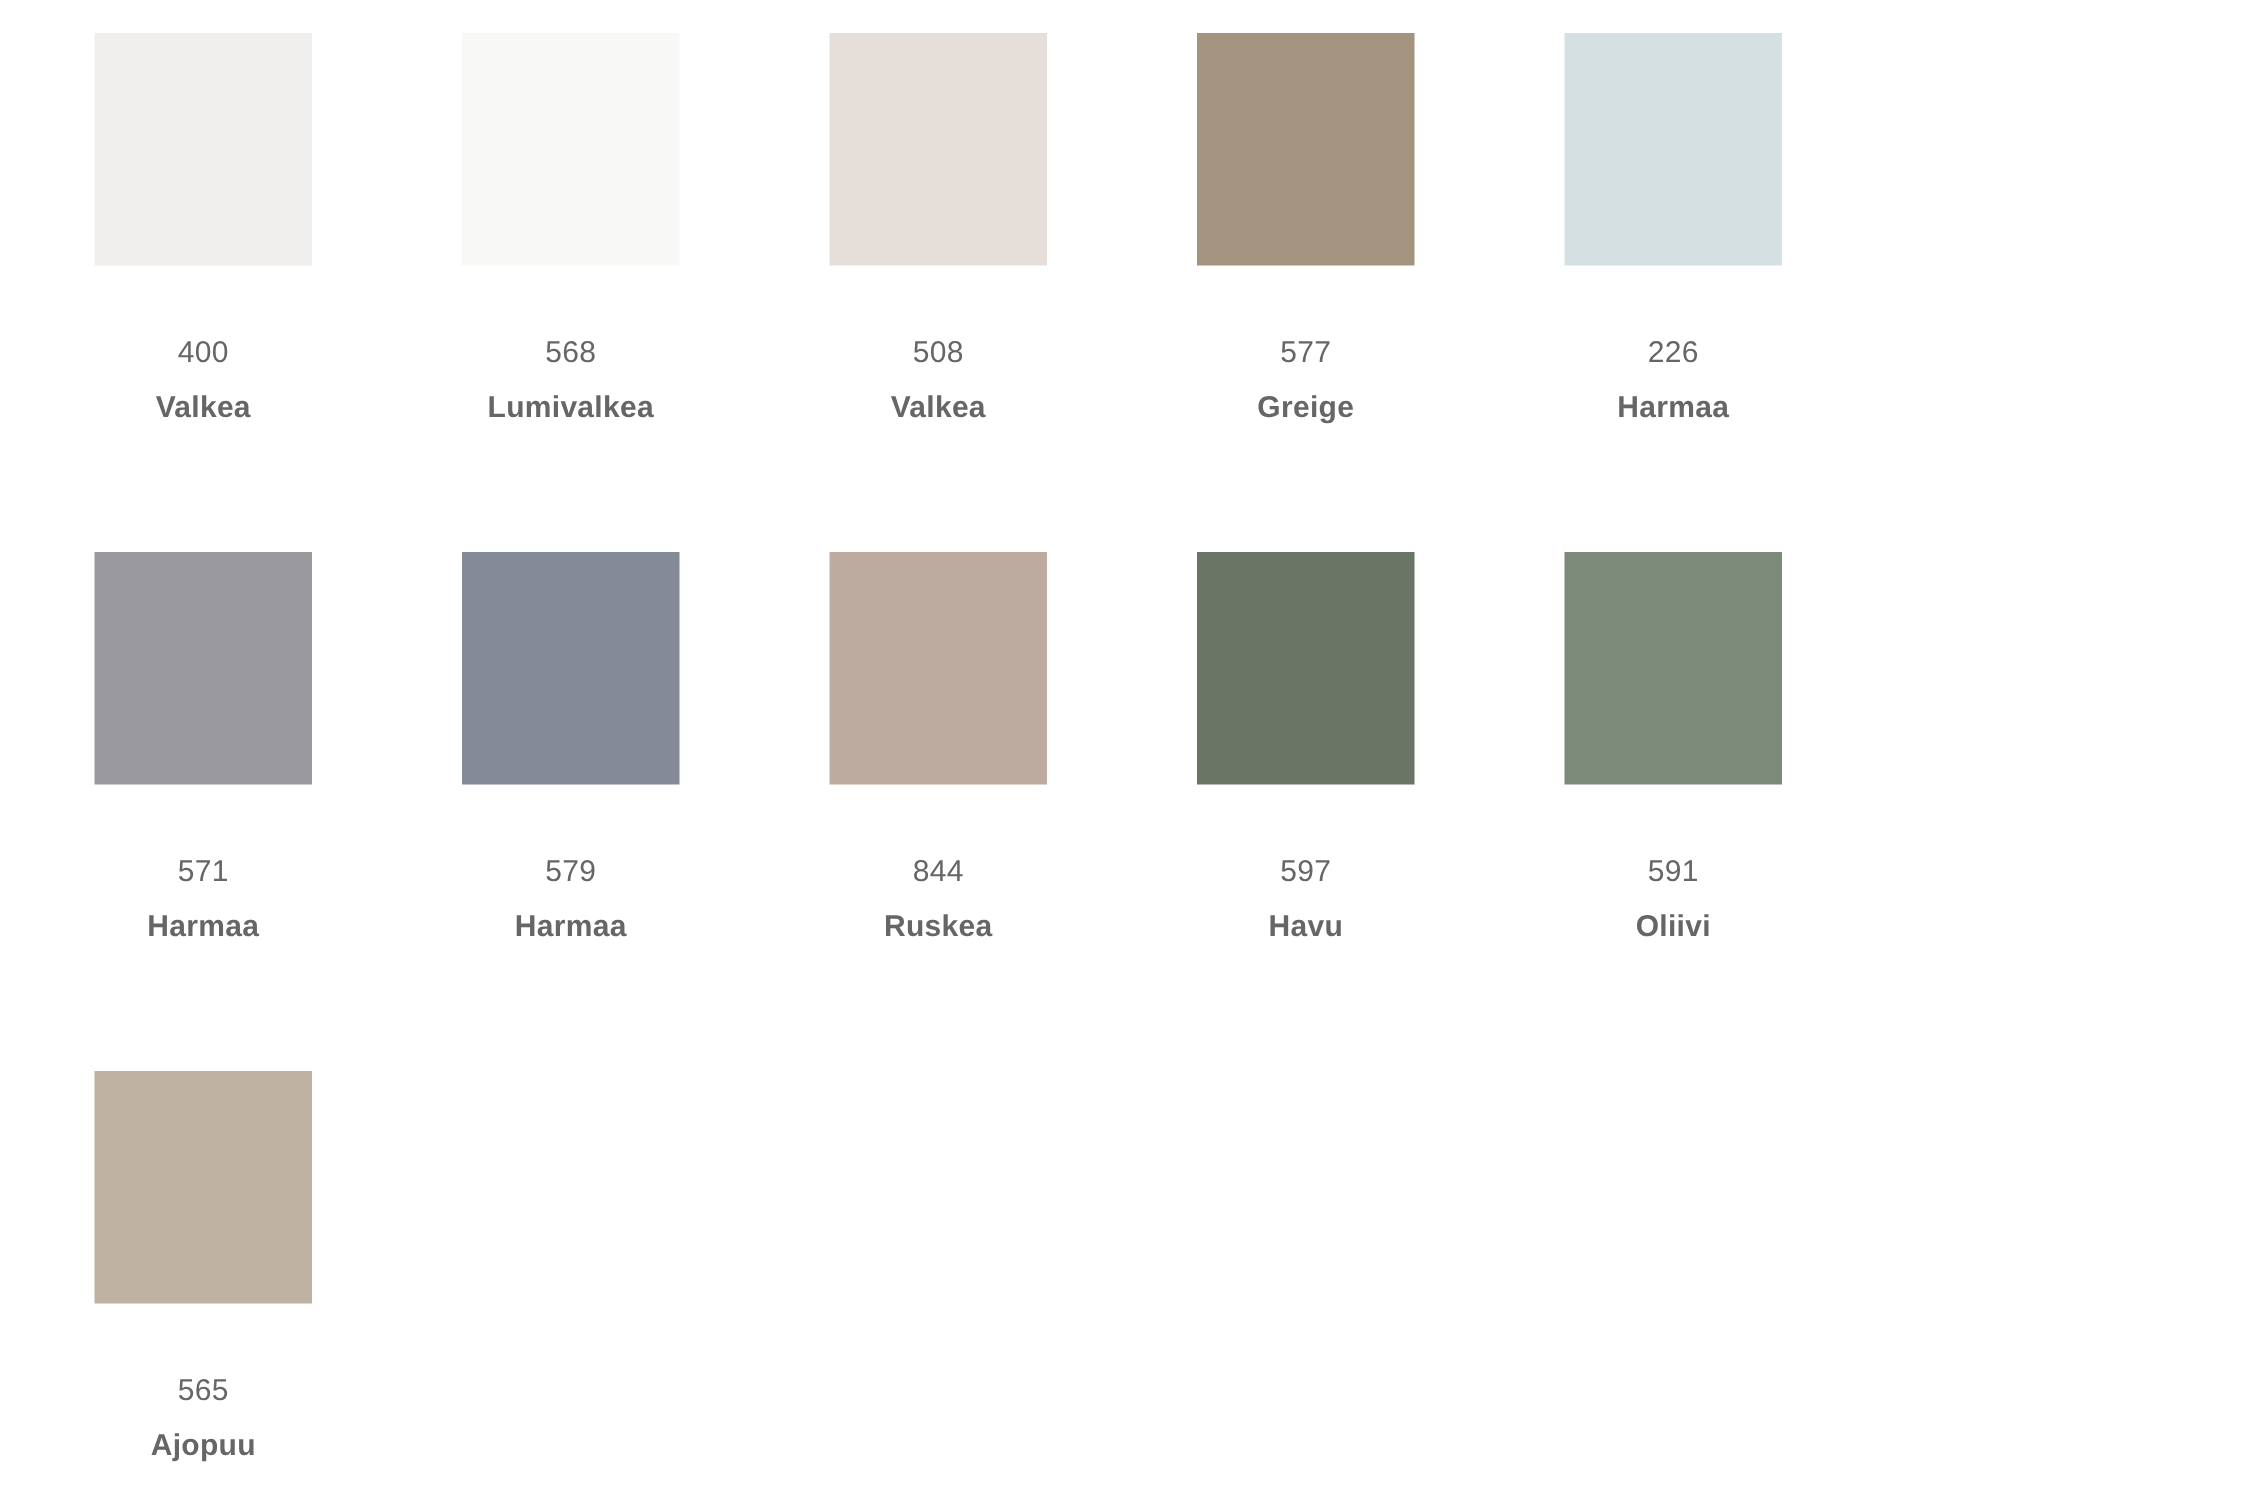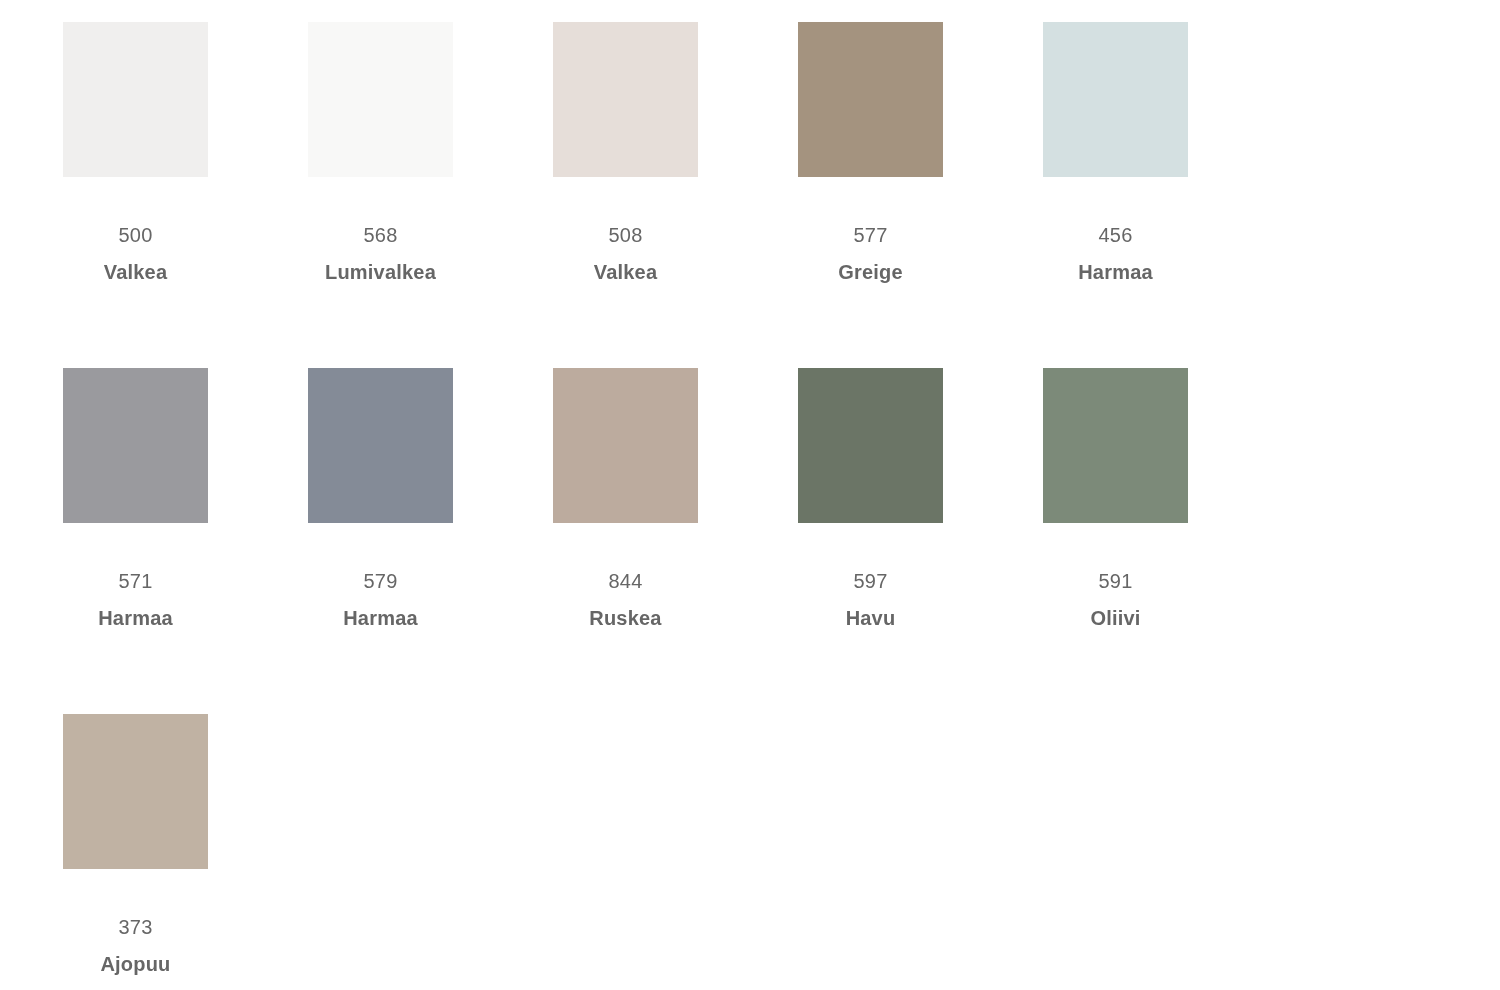--- a/index.html
+++ b/index.html
@@ -64,41 +64,41 @@
     white-space: nowrap;
   }
 </style>
 </head>
 <body style="background: rgb(255, 255, 255);">
 
 <div id="swatch-grid">
     <div class="swatch-row">
       <div class="swatch-cell">
         <div class="swatch-chip" style="background-color: rgb(240, 239, 238);"></div>
-        <div class="swatch-code">500</div>
+        <div class="swatch-code">400</div>
         <div class="swatch-name">Valkea</div>
       </div>
       <div class="swatch-cell">
         <div class="swatch-chip" style="background-color: rgb(248, 248, 247);"></div>
         <div class="swatch-code">568</div>
         <div class="swatch-name">Lumivalkea</div>
       </div>
       <div class="swatch-cell">
         <div class="swatch-chip" style="background-color: rgb(230, 222, 217);"></div>
         <div class="swatch-code">508</div>
         <div class="swatch-name">Valkea</div>
       </div>
       <div class="swatch-cell">
         <div class="swatch-chip" style="background-color: rgb(164, 147, 127);"></div>
         <div class="swatch-code">577</div>
         <div class="swatch-name">Greige</div>
       </div>
       <div class="swatch-cell">
         <div class="swatch-chip" style="background-color: rgb(212, 224, 225);"></div>
-        <div class="swatch-code">456</div>
+        <div class="swatch-code">226</div>
         <div class="swatch-name">Harmaa</div>
       </div>
     </div>
     <div class="swatch-row">
       <div class="swatch-cell">
         <div class="swatch-chip" style="background-color: rgb(154, 154, 158);"></div>
         <div class="swatch-code">571</div>
         <div class="swatch-name">Harmaa</div>
       </div>
       <div class="swatch-cell">
@@ -118,17 +118,17 @@
       </div>
       <div class="swatch-cell">
         <div class="swatch-chip" style="background-color: rgb(124, 138, 121);"></div>
         <div class="swatch-code">591</div>
         <div class="swatch-name">Oliivi</div>
       </div>
     </div>
     <div class="swatch-row">
       <div class="swatch-cell">
         <div class="swatch-chip" style="background-color: rgb(192, 178, 163);"></div>
-        <div class="swatch-code">373</div>
+        <div class="swatch-code">565</div>
         <div class="swatch-name">Ajopuu</div>
       </div>
     </div>
   </div>
 
 </body></html>

